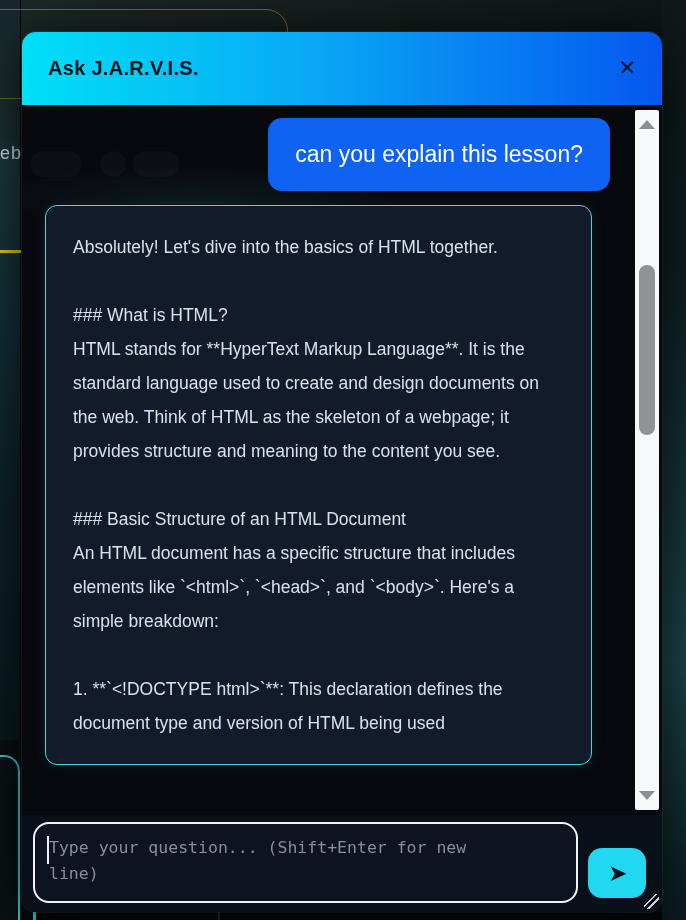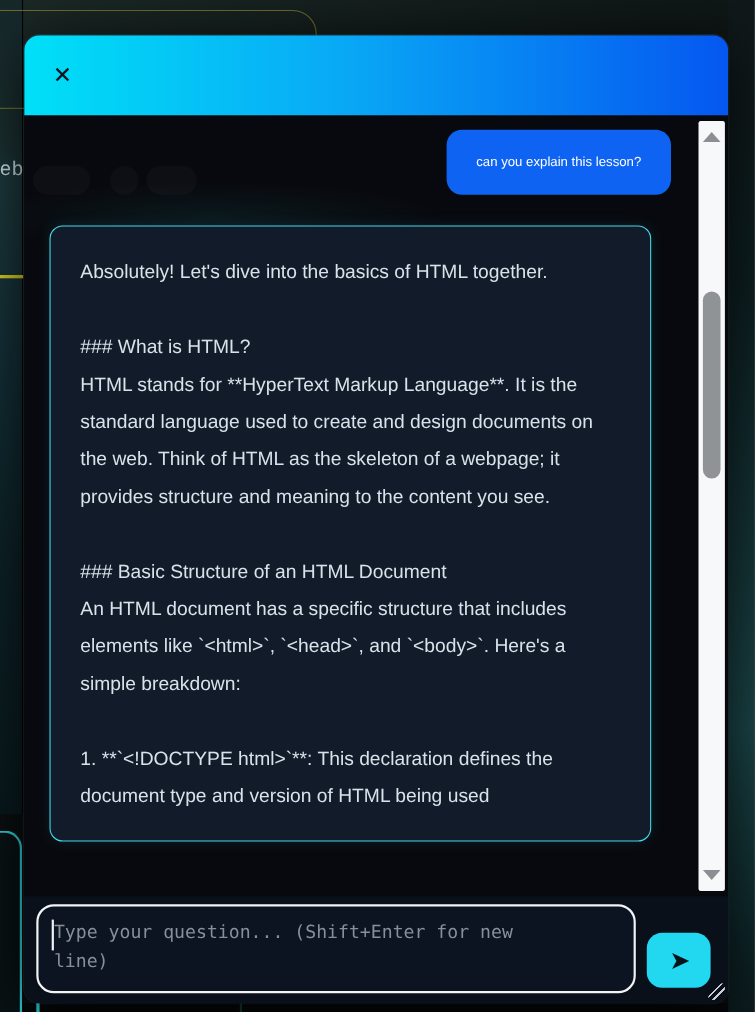--- a/index.html
+++ b/index.html
@@ -64,21 +64,21 @@
   }
   .ghost-pill { position:absolute; background:rgba(255,255,255,.028); border-radius:999px; height:26px; top:46px; }
   .ghost-pill.p1 { left:8px;  width:52px; }
   .ghost-pill.p2 { left:78px; width:26px; }
   .ghost-pill.p3 { left:111px; width:46px; }
 
   .user-bubble {
     position:absolute; top:13px; right:52px; max-width:360px;
     background:#0e63f2; color:#ffffff;
     border-radius:14px; padding:22px 27px;
-    font-size:12px; line-height:1.25;
+    font-size:23px; line-height:1.25;
   }
   .assistant-bubble {
     position:absolute; left:23px; top:100px; width:547px;
     background:#111b29; border:1.5px solid #45d6e8; border-radius:12px;
     padding:24px 27px;
     color:#d9e2ea; font-size:17.5px; line-height:34px;
     white-space:pre-wrap;
     box-shadow:0 0 14px rgba(60,200,220,.10);
   }
 
@@ -132,20 +132,21 @@
 </div>
 <div class="bg-top-arc"></div>
 <div class="bg-right-strip"></div>
 <div class="bg-bottom-band"></div>
 <div class="bg-bottom-tick"></div>
 <div class="bg-bottom-line"></div>
 
 <div class="modal">
 
   <div class="modal-header">
+    <span class="modal-title">Ask J.A.R.V.I.S.</span>
     <button class="close-button">
       <span>✕</span>
     </button>
   </div>
 
   <div class="chat-area">
     <div class="ghost-pill p1"></div>
     <div class="ghost-pill p2"></div>
     <div class="ghost-pill p3"></div>
 

